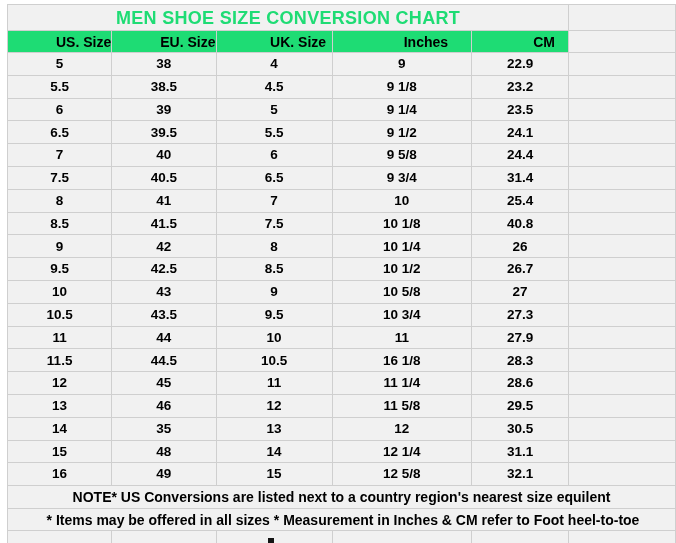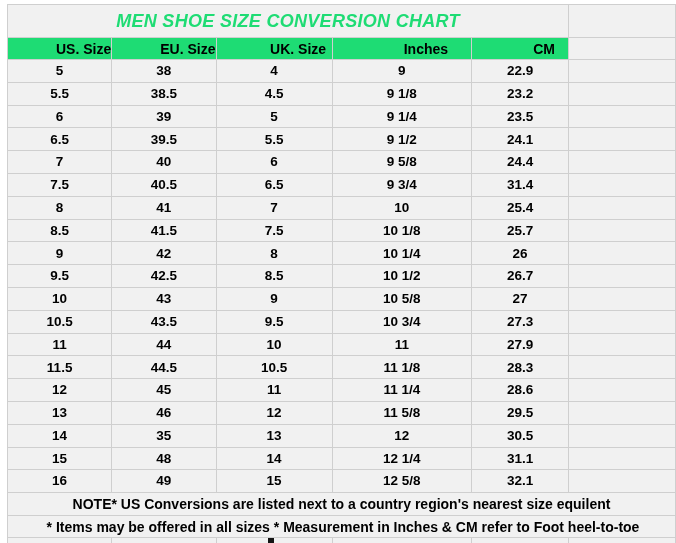--- a/index.html
+++ b/index.html
@@ -24,21 +24,21 @@
   col.c1{width:101px}col.c2{width:99px}col.c3{width:117px}
   col.c4{width:143px}col.c5{width:99px}col.c6{width:115px}
   td,th{
     border:1px solid var(--grid-border);
     background:var(--cell-bg);
     text-align:center;vertical-align:middle;
     padding:0;font-weight:700;
     font-size:13.5px;line-height:1;
     overflow:hidden;white-space:nowrap;
   }
-  tr.title-row{height:33px;font-style:italic;}
+  tr.title-row{height:26px;}
   tr.header-row{height:22px;}
   tbody tr{height:22.8px;}
   tr.note-row1{height:23px;margin-left:43px;}
   tr.note-row2{height:22px;}
   tr.partial-row{height:16px;}
   .title-cell{
     color:var(--accent-green);
     font-size:18px;letter-spacing:.3px;
   }
   th.hd{
@@ -134,21 +134,21 @@
           <td>7</td>
           <td>10</td>
           <td>25.4</td>
           <td></td>
         </tr>
         <tr>
           <td>8.5</td>
           <td>41.5</td>
           <td>7.5</td>
           <td>10 1/8</td>
-          <td>25.7</td>
+          <td>40.8</td>
           <td></td>
         </tr>
         <tr>
           <td>9</td>
           <td>42</td>
           <td>8</td>
           <td>10 1/4</td>
           <td>26</td>
           <td></td>
         </tr>
@@ -181,21 +181,21 @@
           <td>44</td>
           <td>10</td>
           <td>11</td>
           <td>27.9</td>
           <td></td>
         </tr>
         <tr>
           <td>11.5</td>
           <td>44.5</td>
           <td>10.5</td>
-          <td>11 1/8</td>
+          <td>16 1/8</td>
           <td>28.3</td>
           <td></td>
         </tr>
         <tr>
           <td>12</td>
           <td>45</td>
           <td>11</td>
           <td>11 1/4</td>
           <td>28.6</td>
           <td></td>

